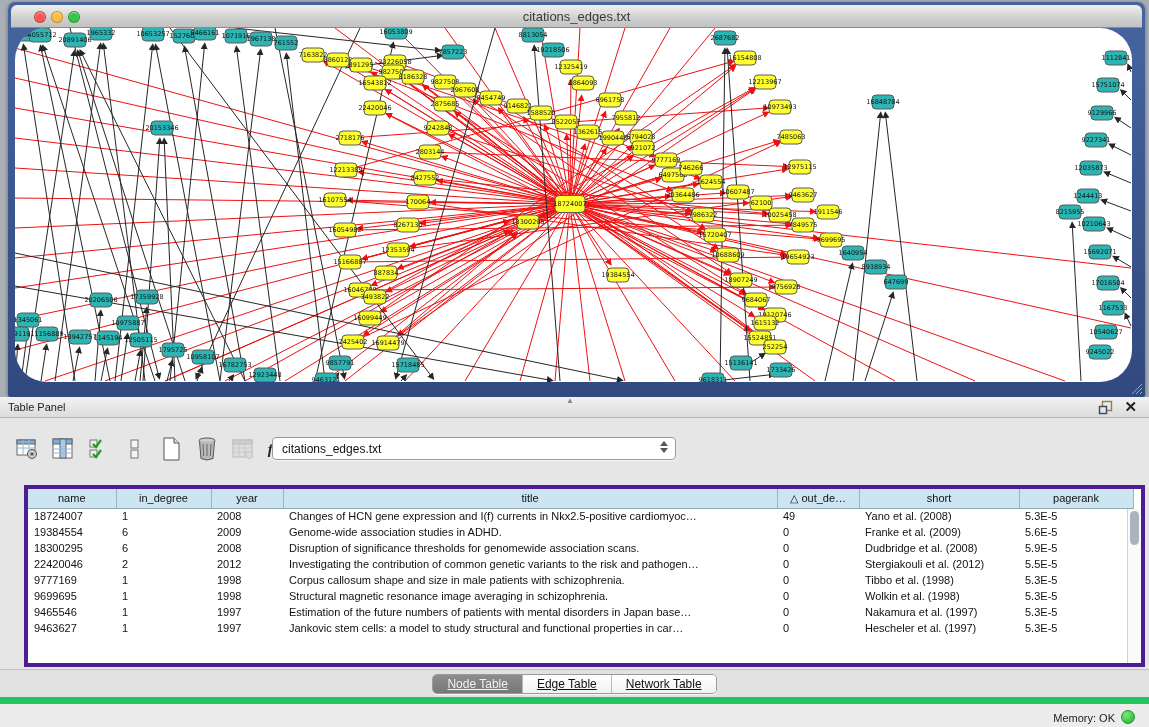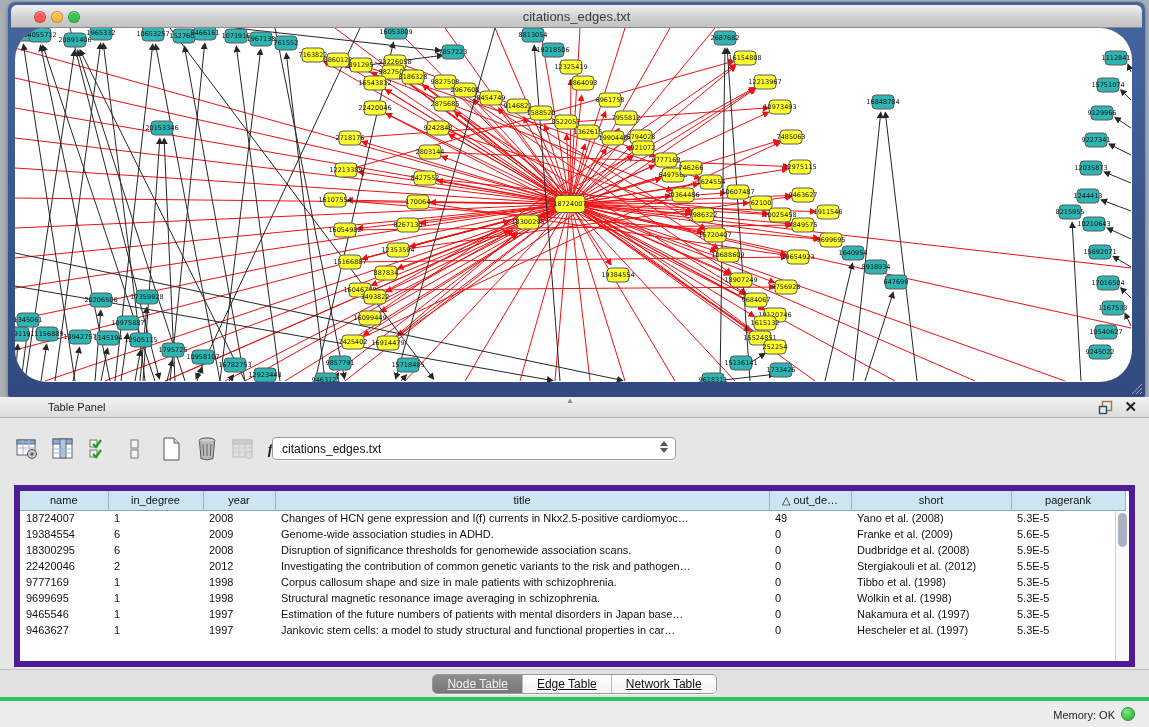--- a/index.html
+++ b/index.html
@@ -24,56 +24,56 @@
   .canvas { position:absolute; left:7px; top:26px; width:1117px; height:354px;
     background:#fff; overflow:hidden;border-radius:32px; }
   .canvas svg { display:block; }
   .resize-grip { position:absolute; right:2px; bottom:2px; width:12px; height:12px; opacity:.6; }
   .node-lbl { font-family:"DejaVu Sans", sans-serif; font-size:6.5px; fill:#111; }
 
   
   .table-panel { position:absolute; left:0; top:397px; width:1149px; height:330px; background:#e6e6e6; }
   .tp-header { position:absolute; left:0; top:0; width:100%; height:21px;
     background:linear-gradient(180deg,#f2f2f2,#dcdcdc); border-bottom:1px solid #b5b5b5; }
-  .tp-title { position:absolute; left:8px; top:4px; font-size:11px; color:#222;margin-left:40px; }
+  .tp-title { position:absolute; left:8px; top:4px; font-size:11px; color:#222; }
   .tp-float { position:absolute; right:36px; top:3px; width:15px; height:15px; }
   .tp-close { position:absolute; right:12px; top:1px; font-size:15px; font-weight:bold; color:#222; cursor:default; }
   .splitter-handle { position:absolute; left:566px; top:-1px; font-size:8px; color:#888; }
 
   .toolbar { position:absolute; left:14px; top:34px; height:36px; display:flex; align-items:center; gap:10px; }
   .tb-icon { width:26px; height:26px; display:flex; align-items:center; justify-content:center; }
   .fx { font-family:"Liberation Serif", serif; font-style:italic; font-weight:bold; font-size:15px; color:#222; }
   .combo { position:absolute; left:272px; top:40px; width:404px; height:23px; background:#fff;
     border:1px solid #9a9a9a; border-radius:4px; font-size:12px; color:#111;
     display:flex; align-items:center; padding-left:9px; box-shadow:0 1px 1px rgba(255,255,255,.7); }
   .combo .arrows { position:absolute; right:7px; top:3px; display:flex; flex-direction:column; gap:2px; }
   .combo .arrows i { display:block; width:0; height:0; border-left:4px solid transparent; border-right:4px solid transparent; }
   .combo .up   { border-bottom:5px solid #555; }
   .combo .down { border-top:5px solid #555; }
 
-  .grid-wrap { position:absolute; left:14px; top:88px; width:1121px; height:182px;
-    background:#fff; border:6px solid #4c1d95; overflow:hidden; }
+  .grid-wrap { position:absolute; left:24px; top:88px; width:1121px; height:182px;
+    background:#fff; border:4px solid #4c1d95; overflow:hidden; }
   table.grid { border-collapse:collapse; table-layout:fixed; width:1105px; font-size:11px; color:#111; }
   table.grid th { background:#cde4f1; border-right:1px solid #9ab4c2; border-bottom:1px solid #8fa8b5;
     font-weight:normal; height:19px; text-align:center; overflow:hidden; white-space:nowrap; }
   table.grid td { height:16px; padding:0 0 0 6px; overflow:hidden; white-space:nowrap; text-overflow:clip; }
   .vscroll { position:absolute; right:0; top:20px; bottom:0; width:14px; background:#fafafa; border-left:1px solid #d0d0d0; }
   .vthumb { position:absolute; left:2px; top:2px; width:9px; height:34px; background:#a9b4bf; border-radius:5px; }
 
   .tabs-strip { position:absolute; left:0; top:272px; width:100%; height:28px; background:#e1e1e1;
     border-top:1px solid #c2c2c2; display:flex; align-items:center; justify-content:center; }
   .seg { display:flex; border:1px solid #9a9a9a; border-radius:5px; overflow:hidden;
     box-shadow:0 1px 1px rgba(255,255,255,.8); }
   .seg .tab { padding:2px 14px; font-size:12px; background:linear-gradient(180deg,#ffffff,#f2f2f2);
     color:#111; border-right:1px solid #b9b9b9;text-decoration:underline; }
   .seg .tab:last-child { border-right:none; }
   .seg .tab.active { background:linear-gradient(180deg,#8d8d8d,#777); color:#f2f2f2; }
 
   .status-bar { position:absolute; left:0; top:300px; width:100%; height:30px; background:#ececec;
-    border-top:4px solid #22c55e; }
+    border-top:7px solid #22c55e; }
   .mem { position:absolute; right:34px; top:8px; font-size:11px; color:#222; }
   .mem-dot { position:absolute; right:14px; top:6px; width:14px; height:14px; border-radius:50%;
     background:radial-gradient(circle at 35% 30%, #7fe87f, #35c33f 70%); border:1px solid #2d8a33; }
 </style>
 </head>
 <body>
 
 <div class="desktop">
   <div class="net-frame">
     <div class="titlebar">

